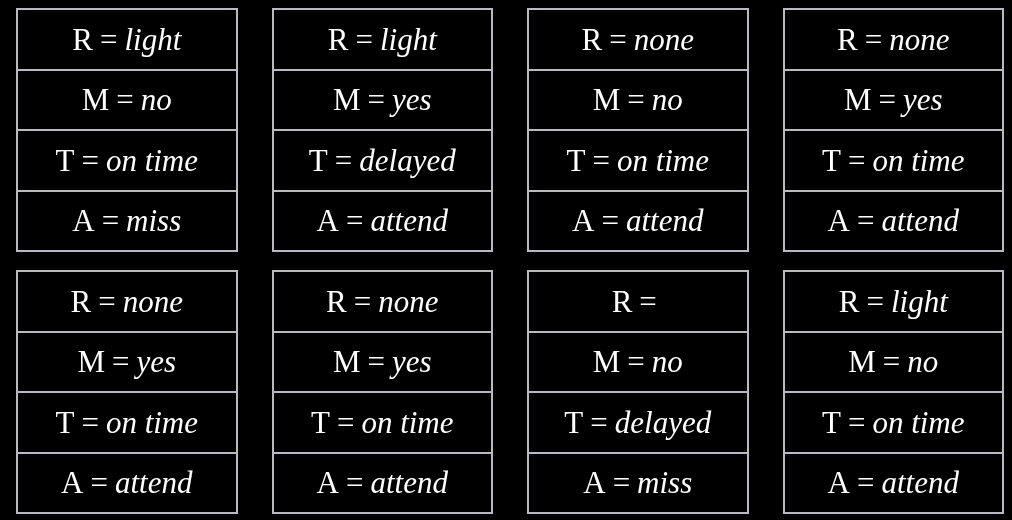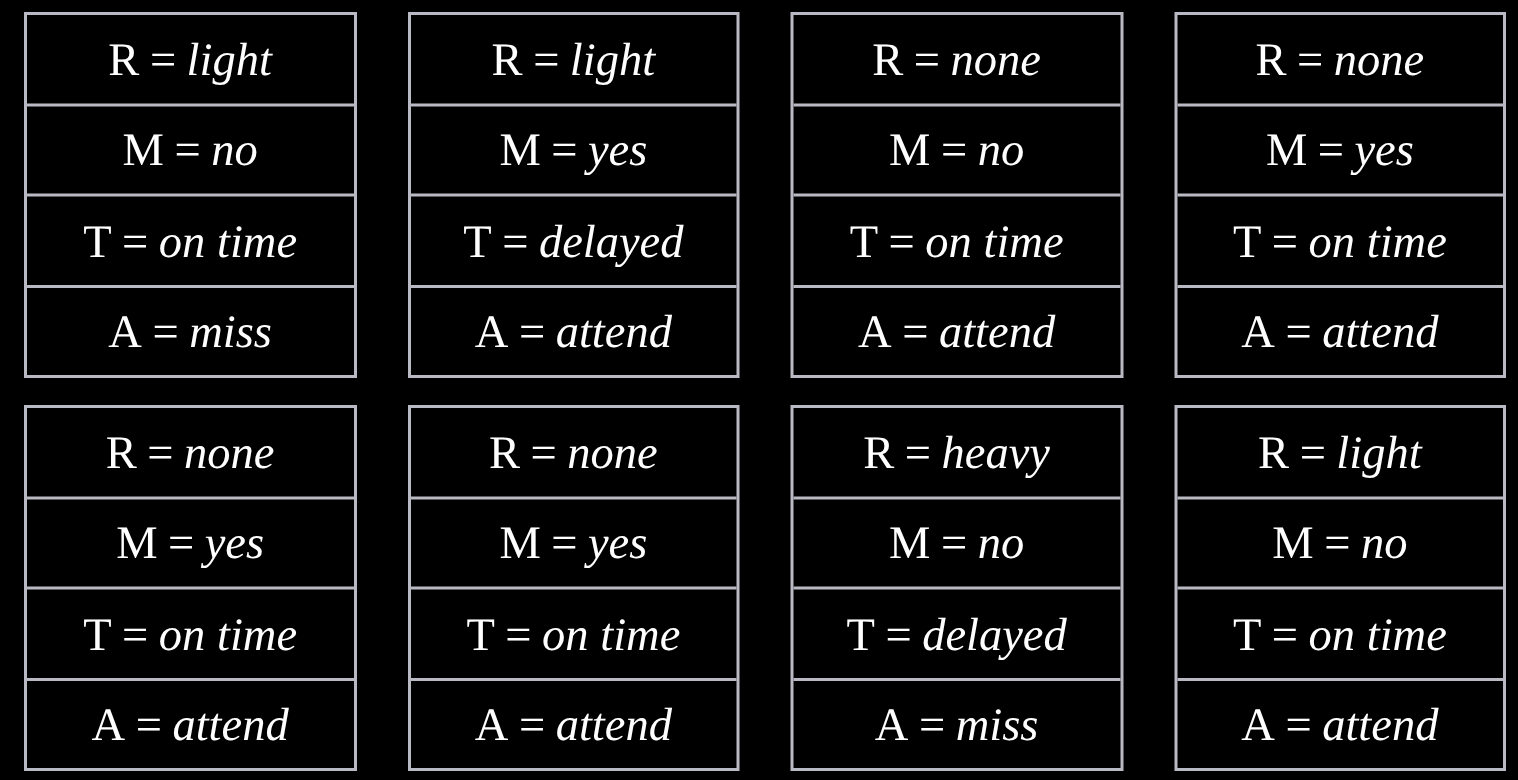--- a/index.html
+++ b/index.html
@@ -190,21 +190,20 @@
       <div class="row">
         <span class="key">A</span>
         <span class="eq">=</span>
         <span class="val">attend</span>
       </div>
     </div>
     <div class="card">
       <div class="row">
         <span class="key">R</span>
         <span class="eq">=</span>
-        <span class="val">heavy</span>
       </div>
       <div class="row">
         <span class="key">M</span>
         <span class="eq">=</span>
         <span class="val">no</span>
       </div>
       <div class="row">
         <span class="key">T</span>
         <span class="eq">=</span>
         <span class="val">delayed</span>

